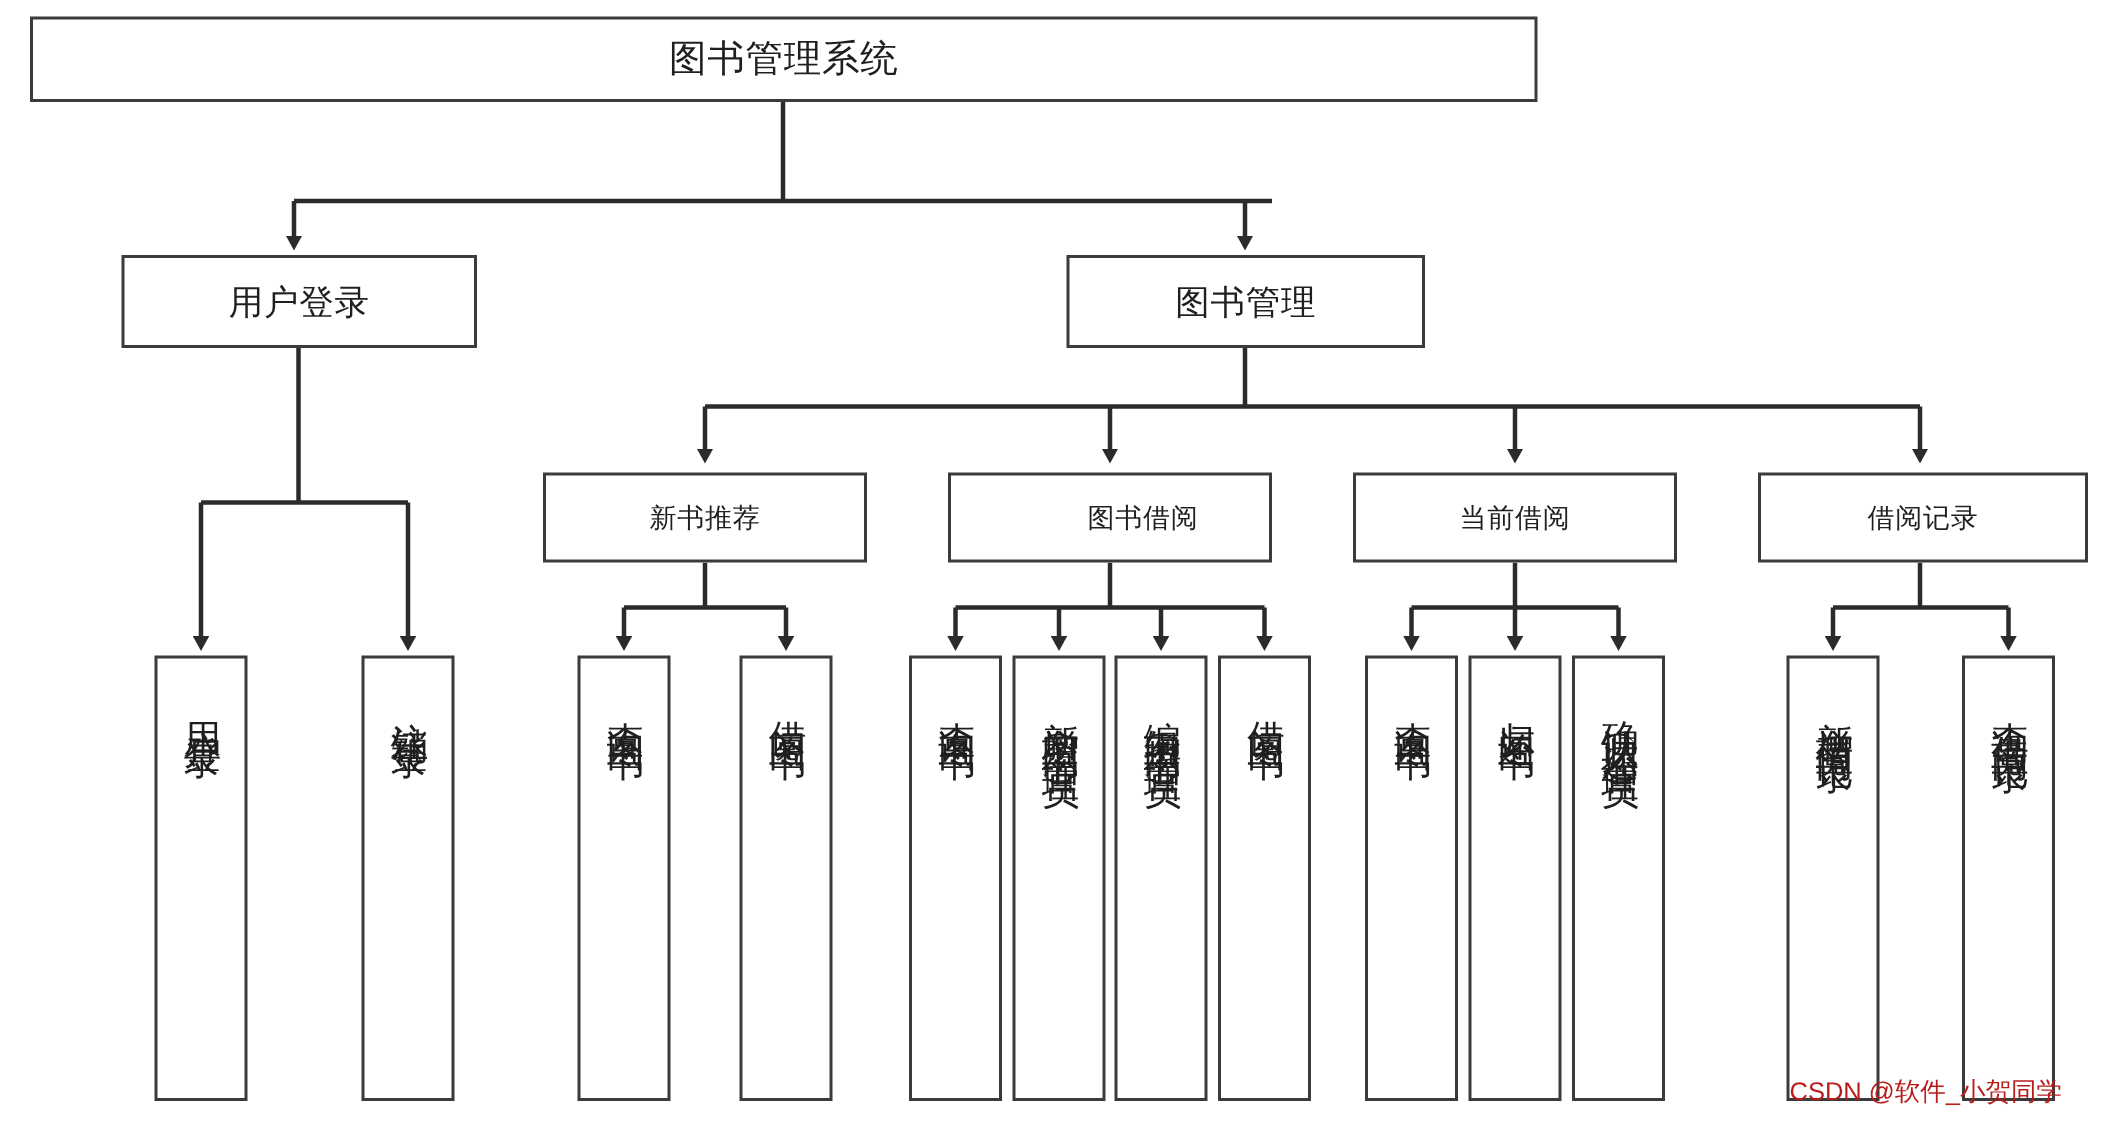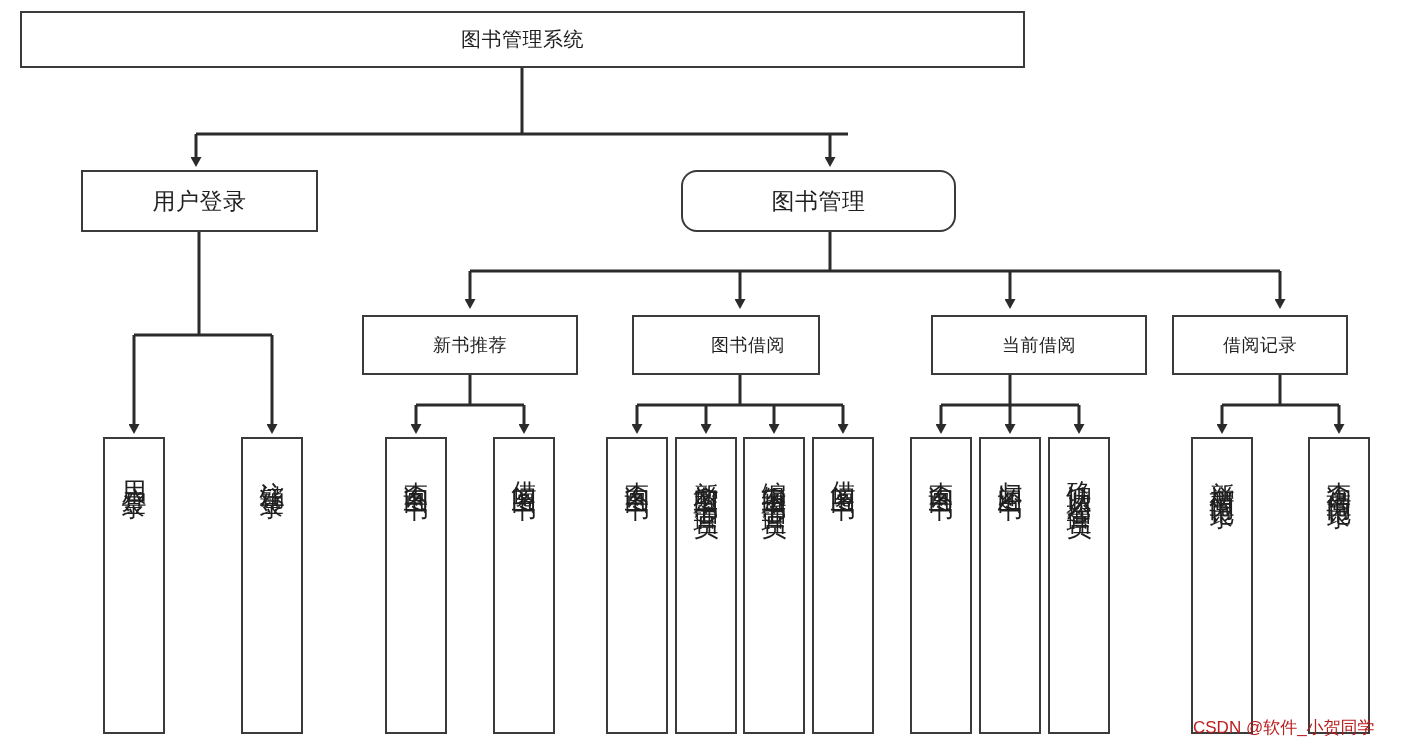--- a/index.html
+++ b/index.html
@@ -33,21 +33,21 @@
     align-items: center;
     justify-content: center;
     z-index: 2;
   }
   .node-label {
     color: #1f1f1f;
     letter-spacing: 0.5px;
     white-space: nowrap;
     line-height: 1.15;
   }
-  .node-root .node-label { font-size: 20px; }
+  .node-root .node-label { font-size: 25px; }
   .node-l2 .node-label { font-size: 23px; }
   .node-l3 .node-label { font-size: 18px; }
   .node-leaf {
     align-items: flex-start;
     padding-top: 22px;
   }
   .node-leaf .node-label {
     writing-mode: vertical-rl;
     text-orientation: upright;
     font-size: 25px;
@@ -119,34 +119,34 @@
     </g>
   </svg>
 
   <div class="node node-root" style="left:20px; top:11px; width:1005px; height:57px;">
     <span class="node-label">图书管理系统</span>
   </div>
 
   <div class="node node-l2" style="left:81px; top:170px; width:237px; height:62px;">
     <span class="node-label">用户登录</span>
   </div>
-  <div class="node node-l2" style="left:681px; top:170px; width:275px; height:62px;border-radius:16px;">
+  <div class="node node-l2" style="left:711px; top:170px; width:239px; height:62px;">
     <span class="node-label">图书管理</span>
   </div>
 
   <div class="node node-l3" style="left:362px; top:315px; width:216px; height:60px;">
     <span class="node-label">新书推荐</span>
   </div>
-  <div class="node node-l3" style="left:632px; top:315px; width:188px; height:60px;padding-left:44px;">
+  <div class="node node-l3" style="left:632px; top:315px; width:216px; height:60px;padding-left:44px;">
     <span class="node-label">图书借阅</span>
   </div>
-  <div class="node node-l3" style="left:902px; top:315px; width:216px; height:60px;margin-left:29px;">
+  <div class="node node-l3" style="left:902px; top:315px; width:216px; height:60px;">
     <span class="node-label">当前借阅</span>
   </div>
-  <div class="node node-l3" style="left:1172px; top:315px; width:176px; height:60px;">
+  <div class="node node-l3" style="left:1172px; top:315px; width:220px; height:60px;">
     <span class="node-label">借阅记录</span>
   </div>
 
   <div class="node node-leaf" style="left:103px; top:437px; width:62px; height:297px;">
     <span class="node-label">用户登录</span>
   </div>
   <div class="node node-leaf" style="left:241px; top:437px; width:62px; height:297px;">
     <span class="node-label">注销登录</span>
   </div>
 

